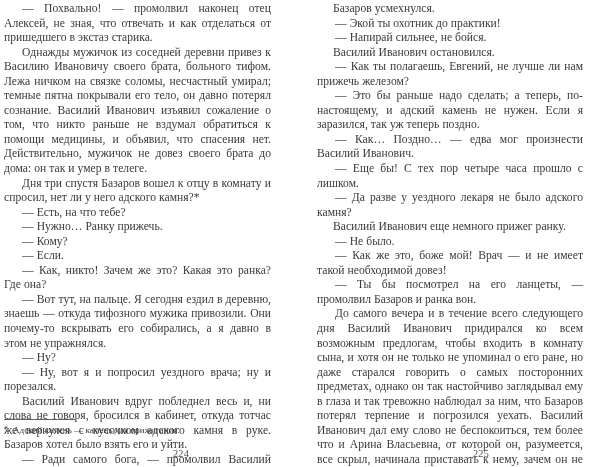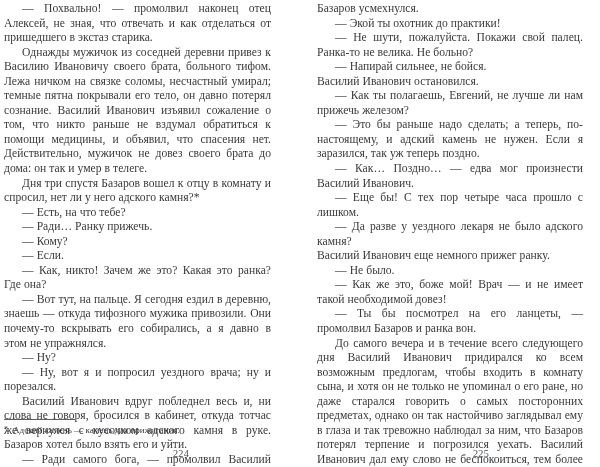--- a/index.html
+++ b/index.html
@@ -43,20 +43,21 @@
     text-align: justify;
     text-indent: 18px;
     font-size: 11.6px;
     line-height: 14.55px;
     letter-spacing: 0.02px;
     word-spacing: 0.1px;
     hyphens: manual;
   }
   p.para.noindent {
     text-indent: 0;
+    margin-left: 16px;
   }
   p.dialog {
     text-indent: 18px;
   }
   .footnote-zone {
     position: absolute;
     left: 4px;
     right: 29px;
     top: 419px;
   }
@@ -99,21 +100,21 @@
 <body>
 
 <div class="spread">
 
   <div class="page page-left">
     <div class="textblock">
       <p class="para">— Похвально! — промолвил наконец отец Алексей, не зная, что отвечать и как отделаться от пришедшего в экстаз старика.</p>
       <p class="para">Однажды мужичок из соседней деревни привез к Василию Ивановичу своего брата, больного тифом. Лежа ничком на связке соломы, несчастный умирал; темные пятна покрывали его тело, он давно потерял сознание. Василий Иванович изъявил сожаление о том, что никто раньше не вздумал обратиться к помощи медицины, и объявил, что спасения нет. Действительно, мужичок не довез своего брата до дома: он так и умер в телеге.</p>
       <p class="para">Дня три спустя Базаров вошел к отцу в комнату и спросил, нет ли у него адского камня?*</p>
       <p class="para dialog">— Есть, на что тебе?</p>
-      <p class="para dialog">— Ради… Ранку прижечь.</p>
+      <p class="para dialog">— Нужно… Ранку прижечь.</p>
       <p class="para dialog">— Кому?</p>
       <p class="para dialog">— Если.</p>
       <p class="para dialog">— Как, никто! Зачем же это? Какая это ранка? Где она?</p>
       <p class="para dialog">— Вот тут, на пальце. Я сегодня ездил в деревню, знаешь — откуда тифозного мужика привозили. Они почему-то вскрывать его собирались, а я давно в этом не упражнялся.</p>
       <p class="para dialog">— Ну?</p>
       <p class="para dialog">— Ну, вот я и попросил уездного врача; ну и порезался.</p>
       <p class="para">Василий Иванович вдруг побледнел весь и, ни слова не говоря, бросился в кабинет, откуда тотчас же вернулся с кусочком адского камня в руке. Базаров хотел было взять его и уйти.</p>
       <p class="para dialog">— Ради самого бога, — промолвил Василий Иванович, — позволь мне это сделать самому.</p>
     </div>
 
@@ -124,21 +125,20 @@
       </p>
     </div>
 
     <div class="folio">224</div>
   </div>
 
   <div class="page page-right">
     <div class="textblock">
       <p class="para noindent">Базаров усмехнулся.</p>
       <p class="para dialog">— Экой ты охотник до практики!</p>
-      <p class="para dialog">— Не шути, пожалуйста. Покажи свой палец. Ранка-то не велика. Не больно?</p>
       <p class="para dialog">— Напирай сильнее, не бойся.</p>
       <p class="para noindent">Василий Иванович остановился.</p>
       <p class="para dialog">— Как ты полагаешь, Евгений, не лучше ли нам прижечь железом?</p>
       <p class="para dialog">— Это бы раньше надо сделать; а теперь, по-настоящему, и адский камень не нужен. Если я заразился, так уж теперь поздно.</p>
       <p class="para dialog">— Как… Поздно… — едва мог произнести Василий Иванович.</p>
       <p class="para dialog">— Еще бы! С тех пор четыре часа прошло с лишком.</p>
       <p class="para dialog">— Да разве у уездного лекаря не было адского камня?</p>
       <p class="para noindent">Василий Иванович еще немного прижег ранку.</p>
       <p class="para dialog">— Не было.</p>
       <p class="para dialog">— Как же это, боже мой! Врач — и не имеет такой необходимой довез!</p>

